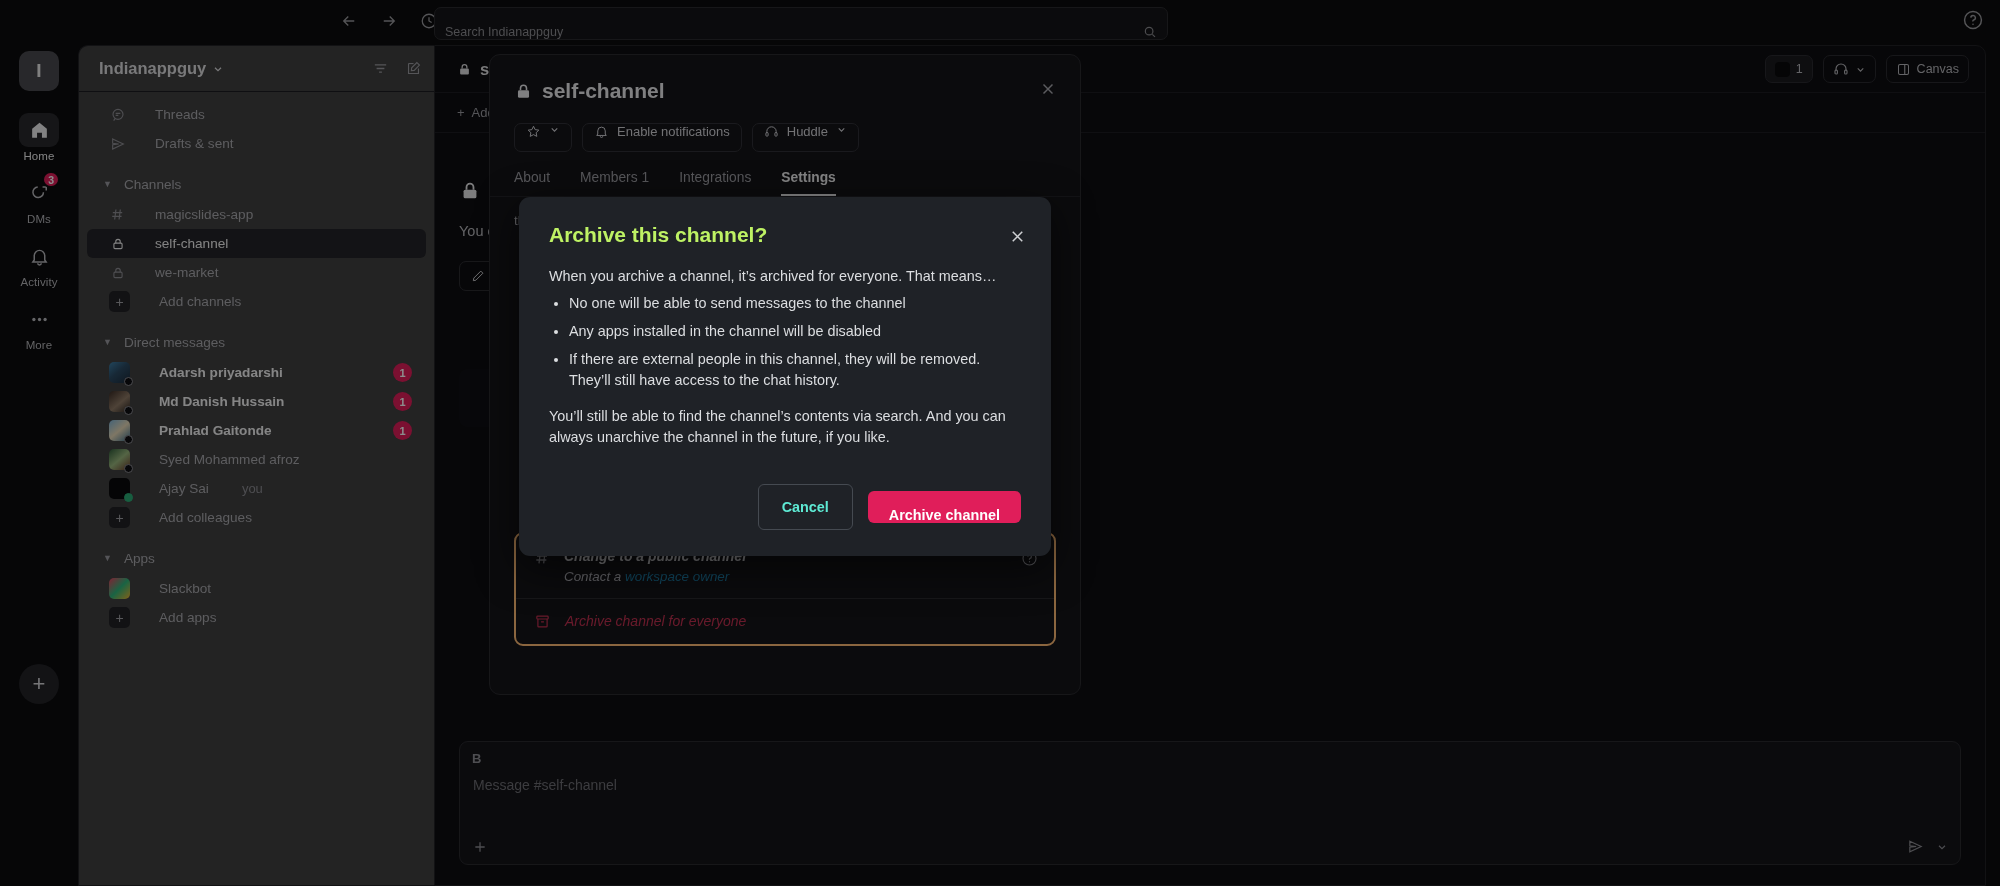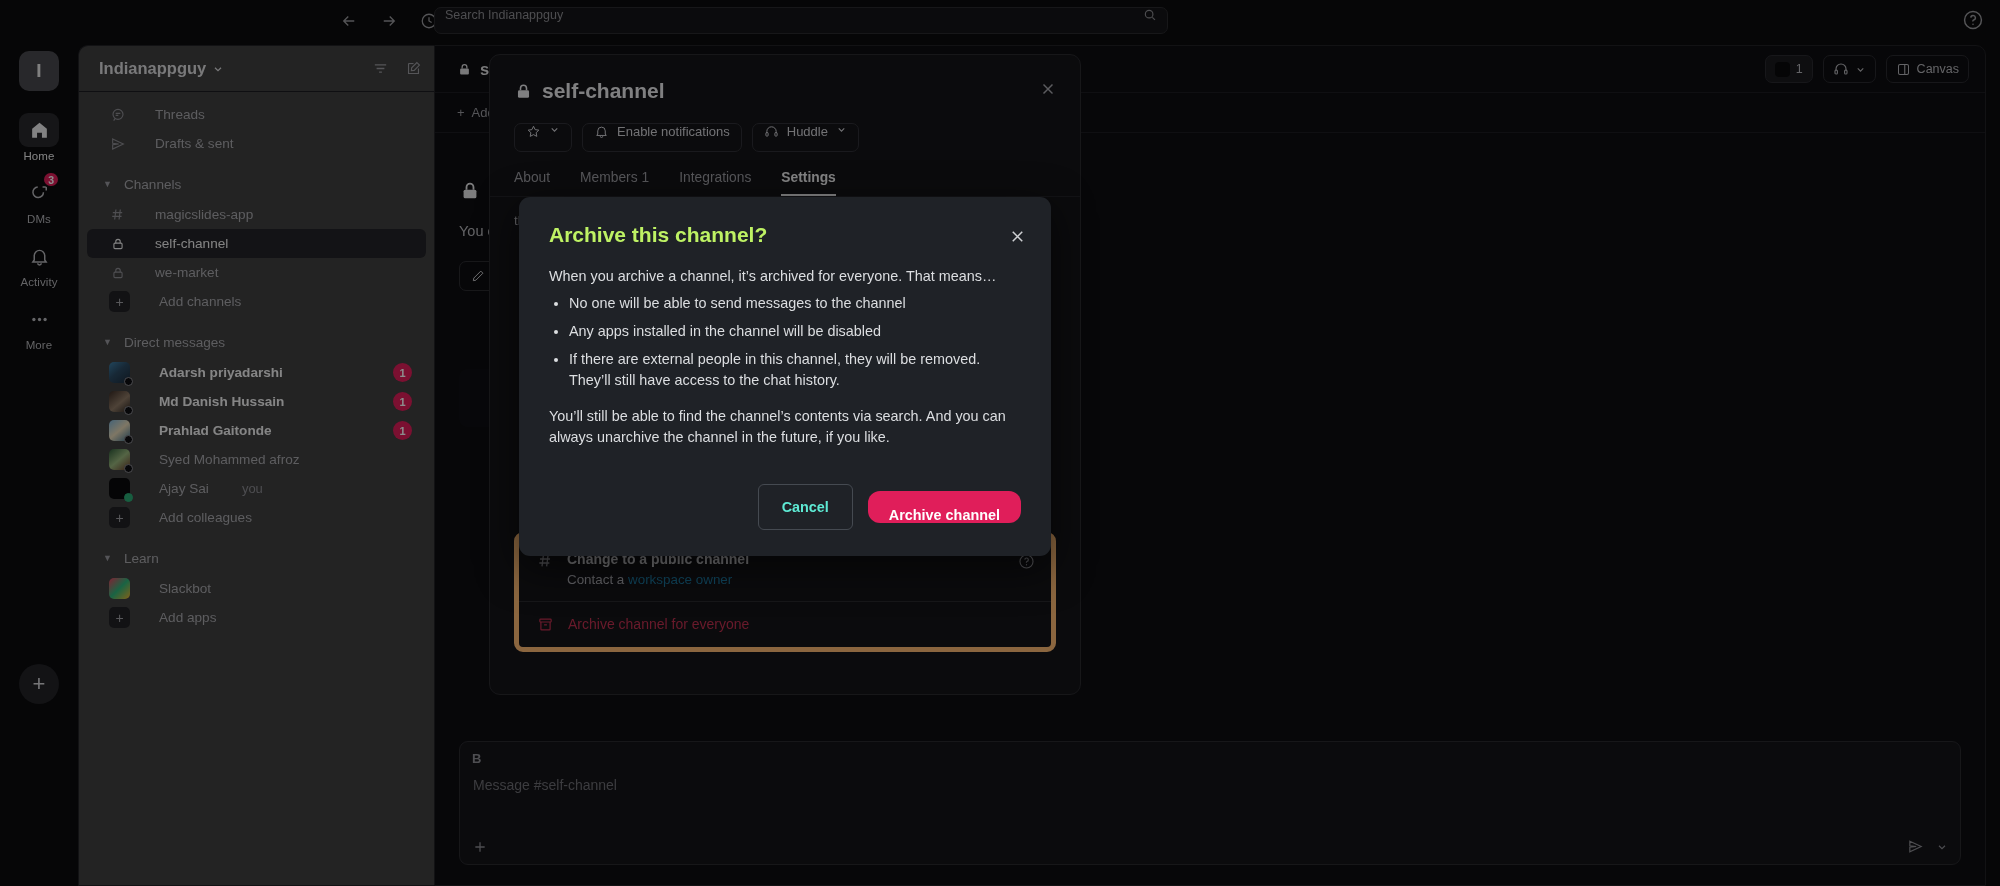--- a/index.html
+++ b/index.html
@@ -16,23 +16,23 @@
     position: absolute; top: 0; left: 0; width: 2000px; height: 41px;
     display: flex; align-items: center; justify-content: center;
     background: #0b0b0d;
   }
   .nav-group { position: absolute; left: 336px; top: 8px; display: flex; gap: 14px; align-items: center; }
   .nav-btn {
     width: 26px; height: 26px; display: flex; align-items: center; justify-content: center;
     color: #9a9a9e; border-radius: 5px;
   }
   .searchbar {
-    position: absolute; left: 434px; top: 7px; width: 734px; height: 27px;
+    position: absolute; left: 434px; top: 7px; width: 734px; height: 33px;
     background: #151518; border: 1px solid #2a2a2e; border-radius: 7px;
-    display: flex; align-items: flex-start; padding: 0 10px;
+    display: flex; align-items: flex-end; padding: 0 10px;
     color: #8d8d92; font-size: 12.5px;
   }
   .searchbar .sb-text { flex: 1; }
   .searchbar .sb-icon { color: #8d8d92; display: flex; }
   .help-btn { position: absolute; right: 14px; top: 9px; width: 24px; height: 24px; color: #9a9a9e; }
 
   
   .rail {
     position: absolute; top: 41px; left: 0; width: 78px; height: 845px;
     background: #0b0b0d; display: flex; flex-direction: column; align-items: center;
@@ -195,21 +195,21 @@
     display: flex; gap: 30px; padding: 18px 0 0 24px;
     border-bottom: 1px solid #232328; position: relative;
   }
   .d-tab { padding-bottom: 11px; color: #9d9da3; font-size: 13.8px; }
   .d-tab.active { color: #ededee; font-weight: 700; box-shadow: inset 0 -2px 0 0 #ededee; }
   .d-tab .cnt { color: #9d9da3; font-weight: 400; margin-left: 4px; }
   .details-body { padding: 14px 24px 0 24px; }
   .d-note { font-size: 13.4px; color: #b0b0b6; line-height: 1.55; }
   .d-link { color: #1d7ea8; }
   .d-card {
-    margin-top: 300px; border: 5px solid #fdba74; border-radius: 9px; overflow: hidden;
+    margin-top: 300px; border: 2px solid #fdba74; border-radius: 9px; overflow: hidden; font-style: italic;
   }
   .d-card-row { padding: 14px 18px; display: flex; gap: 14px; align-items: flex-start; position: relative; }
   .d-card-row + .d-card-row { border-top: 1px solid #2a2a2f; }
   .d-row-title { font-size: 14px; font-weight: 700; color: #d9d9dd; }
   .d-row-sub { font-size: 13.4px; color: #b0b0b6; margin-top: 5px; }
   .d-danger { color: #c0304f; font-size: 14px; display: flex; align-items: center; gap: 14px; }
   .d-help { position: absolute; right: 16px; top: 16px; color: #9a9aa0; }
 
   
   .overlay {
@@ -233,21 +233,21 @@
   .modal-body p.second { margin-top: 16px; }
   .modal-actions {
     position: absolute; right: 30px; bottom: 26px; display: flex; gap: 15px; align-items: center;
   }
   .btn-cancel {
     height: 46px; padding: 0 23px; border: 1px solid #454a51; border-radius: 6px;
     background: transparent; color: #5eead4; font-size: 14.4px; font-weight: 700;
     font-family: "Liberation Sans", sans-serif;
   }
   .btn-archive {
-    height: 24px; padding: 16px 21px; border: none; border-radius: 12px;
+    height: 24px; padding: 16px 21px; border: none; border-radius: 6px;
     background: #e01e5a; color: #ffffff; font-size: 14.4px; font-weight: 700;
     font-family: "Liberation Sans", sans-serif;
   }
   svg { display: block; }
 </style>
 </head>
 <body>
 
 <div class="app">
 
@@ -468,21 +468,21 @@
         <span class="you-tag">you</span>
       </div>
 
       <div class="sb-row">
         <span class="sb-plus">+</span>
         <span>Add colleagues</span>
       </div>
 
       <div class="sb-section">
         <span class="caret">▼</span>
-        <span>Learn</span>
+        <span>Apps</span>
       </div>
 
       <div class="sb-row">
         <span class="dm-avatar bot"></span>
         <span>Slackbot</span>
       </div>
 
       <div class="sb-row">
         <span class="sb-plus">+</span>
         <span>Add apps</span>

